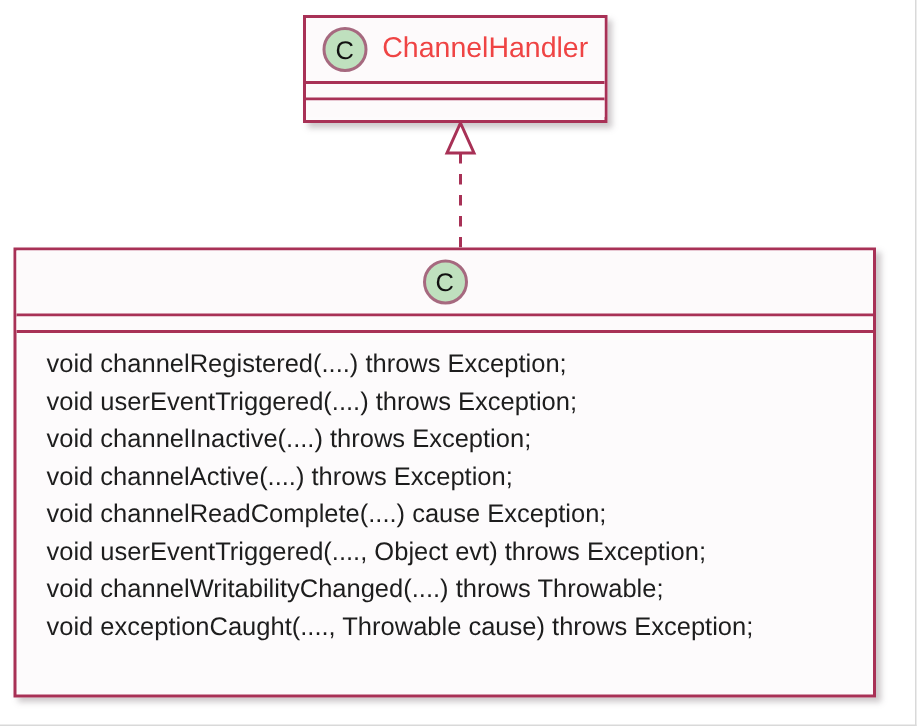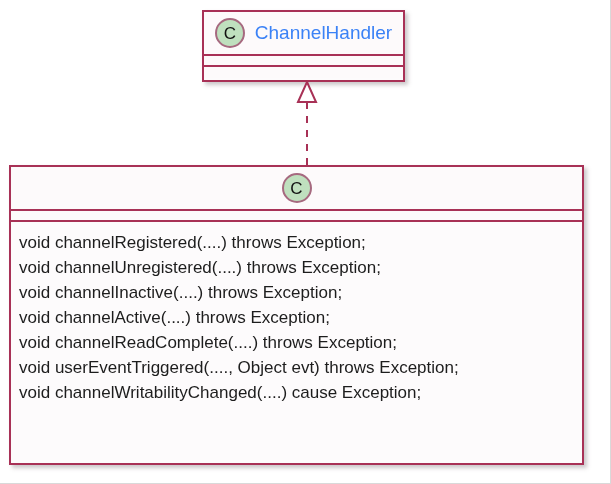--- a/index.html
+++ b/index.html
@@ -57,21 +57,21 @@
     justify-content: center;
     font-size: 17px;
     line-height: 1;
     color: #111111;
     font-family: "Liberation Sans", sans-serif;
     flex: 0 0 auto;
   }
   .class-title {
     margin-left: 10px;
     font-size: 19px;
-    color: #3b82f6;
+    color: #ef4444;
     white-space: nowrap;
     font-family: "Liberation Sans", sans-serif;
   }
 
   
   #class-channelhandler {
     left: 202px;
     top: 10px;
     width: 203px;
     height: 72px;
@@ -90,21 +90,21 @@
     width: 575px;
     height: 300px;
   }
   #class-channelinboundhandler .uml-header {
     height: 44px;
   }
   #class-channelinboundhandler .attrs {
     height: 11px;
   }
   .methods-compartment {
-    padding: 8px 0 0 8px;
+    padding: 8px 0 0 20px;
     box-sizing: border-box;
   }
   .method-line {
     font-size: 17px;
     color: #1d1d1d;
     line-height: 25px;
     white-space: nowrap;
     font-family: "Liberation Sans", sans-serif;
   }
 
@@ -141,22 +141,23 @@
     </svg>
   </div>
 
   <div class="uml-class" id="class-channelinboundhandler">
     <div class="uml-header">
       <span class="class-icon">C</span>
     </div>
     <div class="uml-compartment sep attrs"></div>
     <div class="methods-compartment" id="methods-list">
         <div class="method-line">void channelRegistered(....) throws Exception;</div>
-        <div class="method-line">void channelUnregistered(....) throws Exception;</div>
+        <div class="method-line">void userEventTriggered(....) throws Exception;</div>
         <div class="method-line">void channelInactive(....) throws Exception;</div>
         <div class="method-line">void channelActive(....) throws Exception;</div>
-        <div class="method-line">void channelReadComplete(....) throws Exception;</div>
+        <div class="method-line">void channelReadComplete(....) cause Exception;</div>
         <div class="method-line">void userEventTriggered(...., Object evt) throws Exception;</div>
-        <div class="method-line">void channelWritabilityChanged(....) cause Exception;</div>
+        <div class="method-line">void channelWritabilityChanged(....) throws Throwable;</div>
+        <div class="method-line">void exceptionCaught(...., Throwable cause) throws Exception;</div>
       </div>
   </div>
 
 </div>
 
 </body></html>

